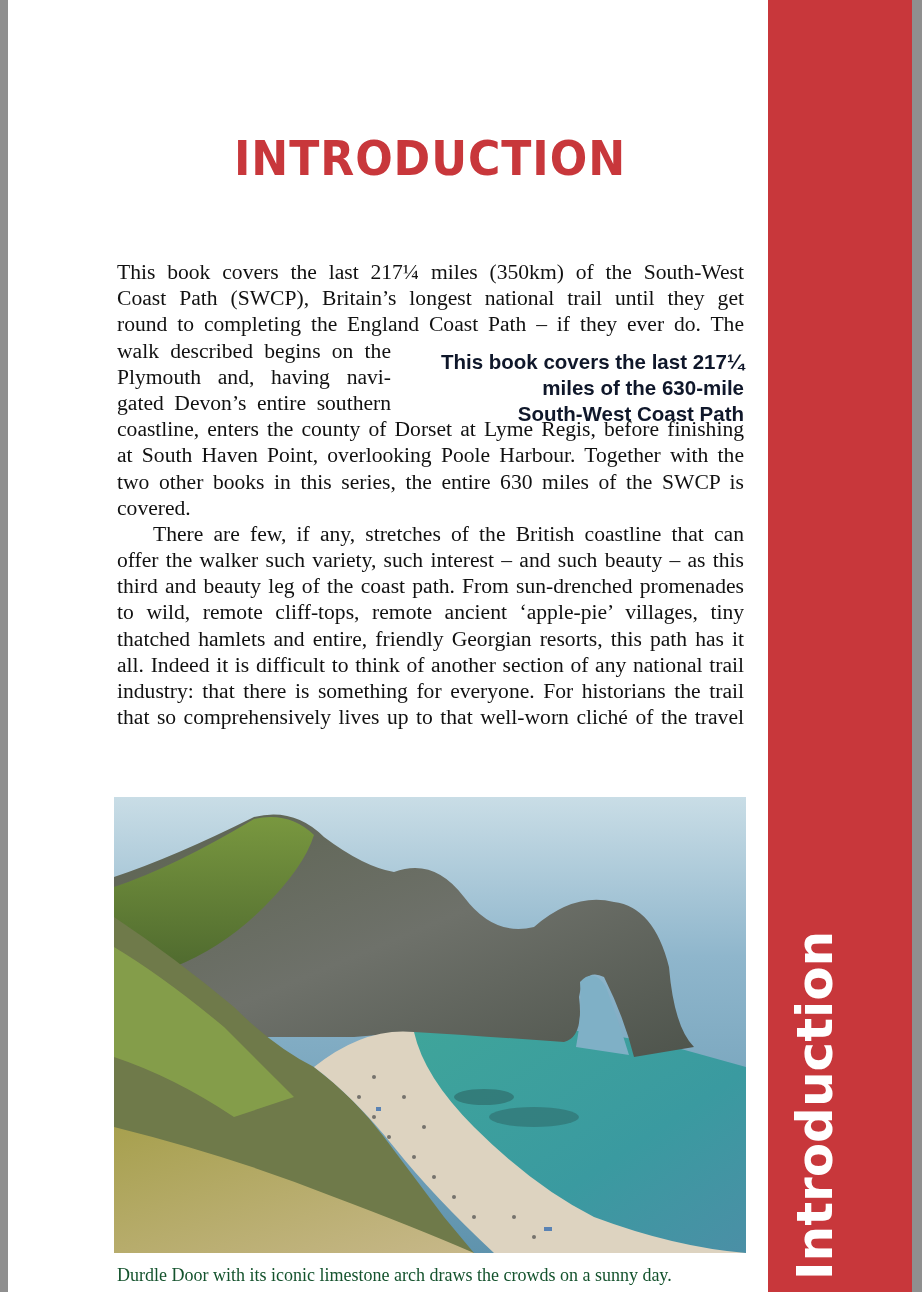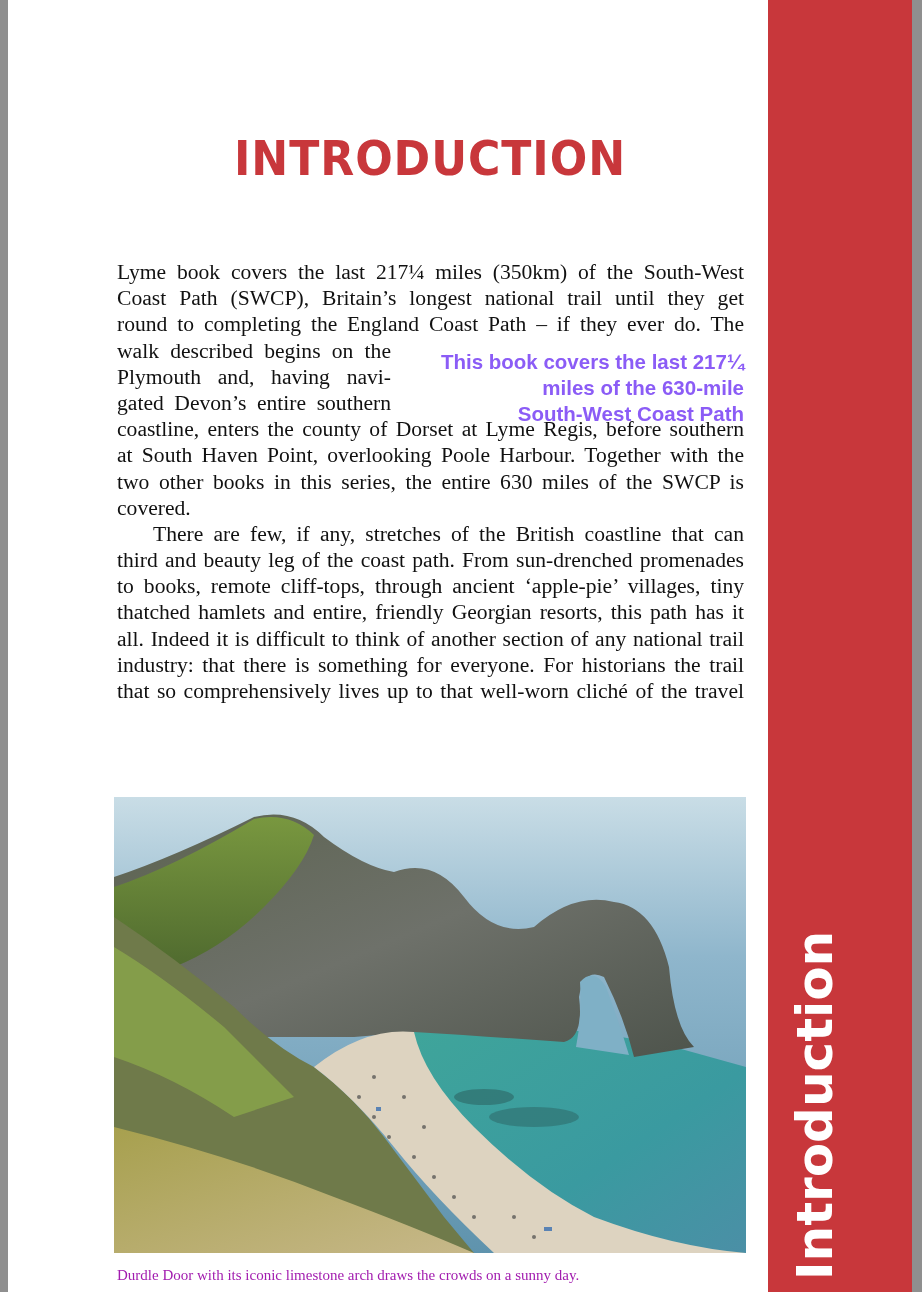--- a/index.html
+++ b/index.html
@@ -30,55 +30,56 @@
   .body-text {
     position: absolute; left: 117px; top: 259px; width: 627px;
     font-size: 21.6px; line-height: 26.2px; color: #111111;
   }
   .line { display: block; height: 26.2px; white-space: nowrap; text-align: justify; text-align-last: justify; }
   .line.last { text-align-last: left; }
   .line.narrow { width: 274px; }
   .line.indent { padding-left: 36px; }
   .pullquote {
     position: absolute; left: 400px; top: 349px; width: 344px; text-align: right;
-    color: #8b5cf6; font-family: "Liberation Sans", sans-serif; font-weight: bold;
+    color: #0f172a; font-family: "Liberation Sans", sans-serif; font-weight: bold;
     font-size: 20.5px; line-height: 26px;
   }
   .photo { position: absolute; left: 114px; top: 797px; width: 632px; height: 456px; overflow: hidden; }
   .caption {
     position: absolute; left: 117px; top: 1264px; width: 630px;
-    font-size: 15px; line-height: 22px; color: #a21caf; white-space: nowrap;
+    font-size: 18px; line-height: 22px; color: #14532d; white-space: nowrap;
   }
 </style>
 </head>
 <body>
 
 <div class="left-shadow"></div>
 <div class="page"></div>
 <div class="right-shadow"></div>
 
 <div class="red-band"></div>
 <div class="band-label">Introduction</div>
 
 <h1 class="title" style="margin:0;">INTRODUCTION</h1>
 
 <div class="body-text">
-  <span class="line">Lyme book covers the last 217¼ miles (350km) of the South-West</span>
+  <span class="line">This book covers the last 217¼ miles (350km) of the South-West</span>
   <span class="line">Coast Path (SWCP), Britain’s longest national trail until they get</span>
   <span class="line">round to completing the England Coast Path – if they ever do. The</span>
   <span class="line narrow">walk described begins on the</span>
   <span class="line narrow">Plymouth and, having navi-</span>
   <span class="line narrow">gated Devon’s entire southern</span>
-  <span class="line">coastline, enters the county of Dorset at Lyme Regis, before southern</span>
+  <span class="line">coastline, enters the county of Dorset at Lyme Regis, before finishing</span>
   <span class="line">at South Haven Point, overlooking Poole Harbour. Together with the</span>
   <span class="line">two other books in this series, the entire 630 miles of the SWCP is</span>
   <span class="line last">covered.</span>
   <span class="line indent">There are few, if any, stretches of the British coastline that can</span>
+  <span class="line">offer the walker such variety, such interest – and such beauty – as this</span>
   <span class="line">third and beauty leg of the coast path. From sun-drenched promenades</span>
-  <span class="line">to books, remote cliff-tops, through ancient ‘apple-pie’ villages, tiny</span>
+  <span class="line">to wild, remote cliff-tops, remote ancient ‘apple-pie’ villages, tiny</span>
   <span class="line">thatched hamlets and entire, friendly Georgian resorts, this path has it</span>
   <span class="line">all. Indeed it is difficult to think of another section of any national trail</span>
   <span class="line">industry: that there is something for everyone. For historians the trail</span>
   <span class="line">that so comprehensively lives up to that well-worn cliché of the travel</span>
 </div>
 
 <div class="pullquote">
   <div>This book covers the last 217¼</div>
   <div>miles of the 630-mile</div>
   <div>South-West Coast Path</div>

